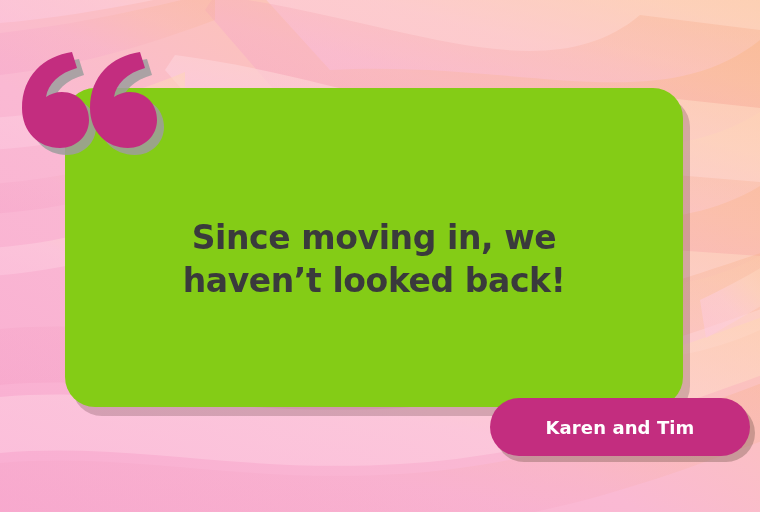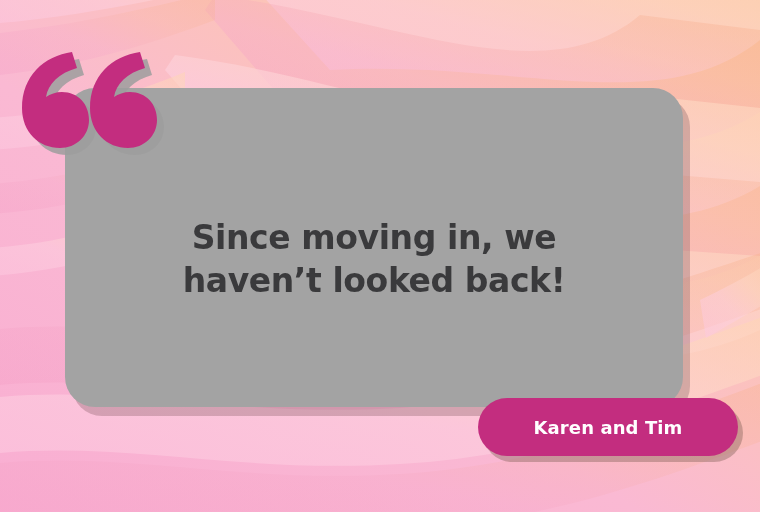--- a/index.html
+++ b/index.html
@@ -37,21 +37,21 @@
     z-index: 3;
   }
 
   
   #quote-card {
     position: absolute;
     left: 65px;
     top: 88px;
     width: 618px;
     height: 319px;
-    background: #a3a3a3;
+    background: #84cc16;
     border-radius: 30px;
     box-shadow: 7px 9px 0 rgba(120, 80, 85, 0.30);
     z-index: 2;
     display: flex;
     align-items: center;
     justify-content: center;
   }
 
   #quote-text {
     margin: 0;
@@ -63,21 +63,21 @@
     line-height: 1.30;
     letter-spacing: -0.4px;
     color: #3a3a3c;
     position: relative;
     top: 12px;
   }
 
   
   #attribution-pill {
     position: absolute;
-    left: 478px;
+    left: 490px;
     top: 398px;
     width: 260px;
     height: 58px;
     border-radius: 29px;
     background: #c32d7f;
     box-shadow: 5px 6px 0 rgba(120, 90, 80, 0.38);
     z-index: 5;
     display: flex;
     align-items: center;
     justify-content: center;

